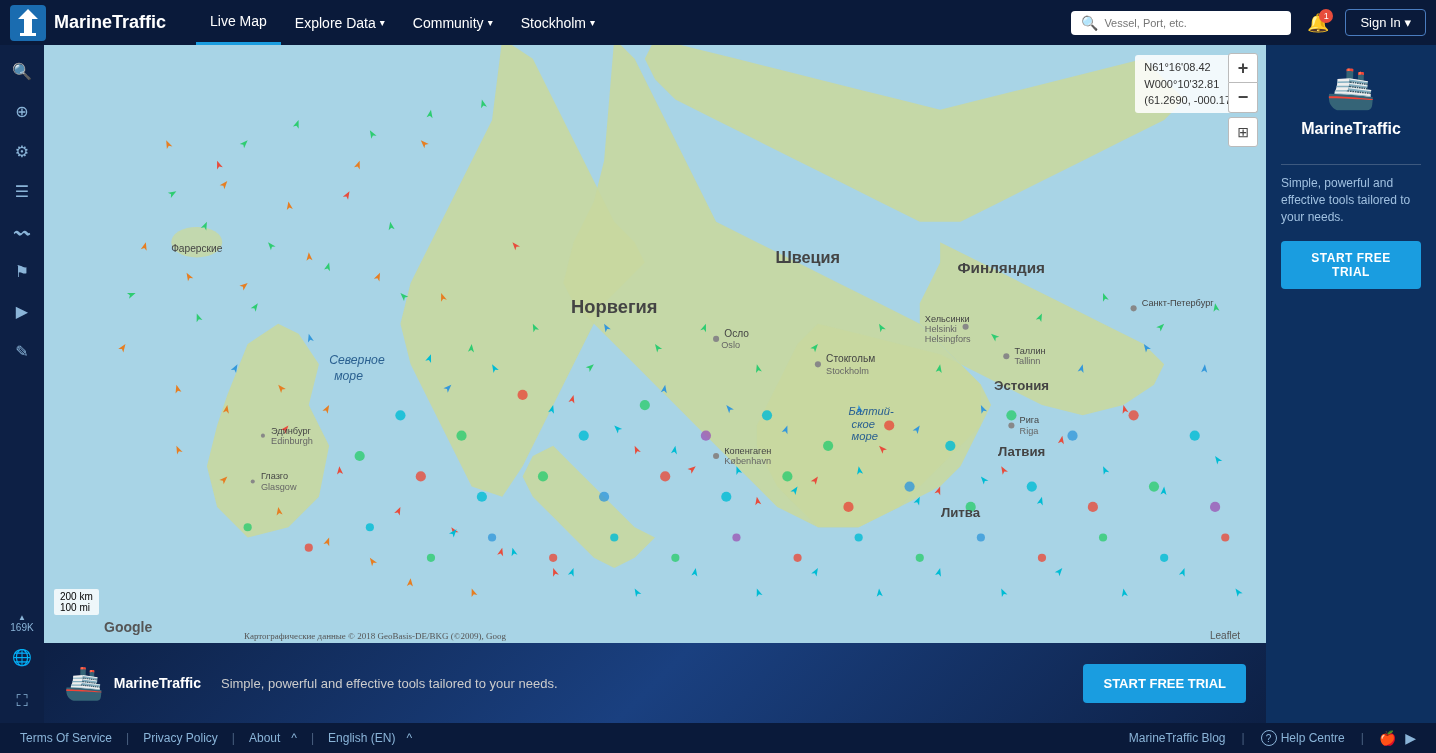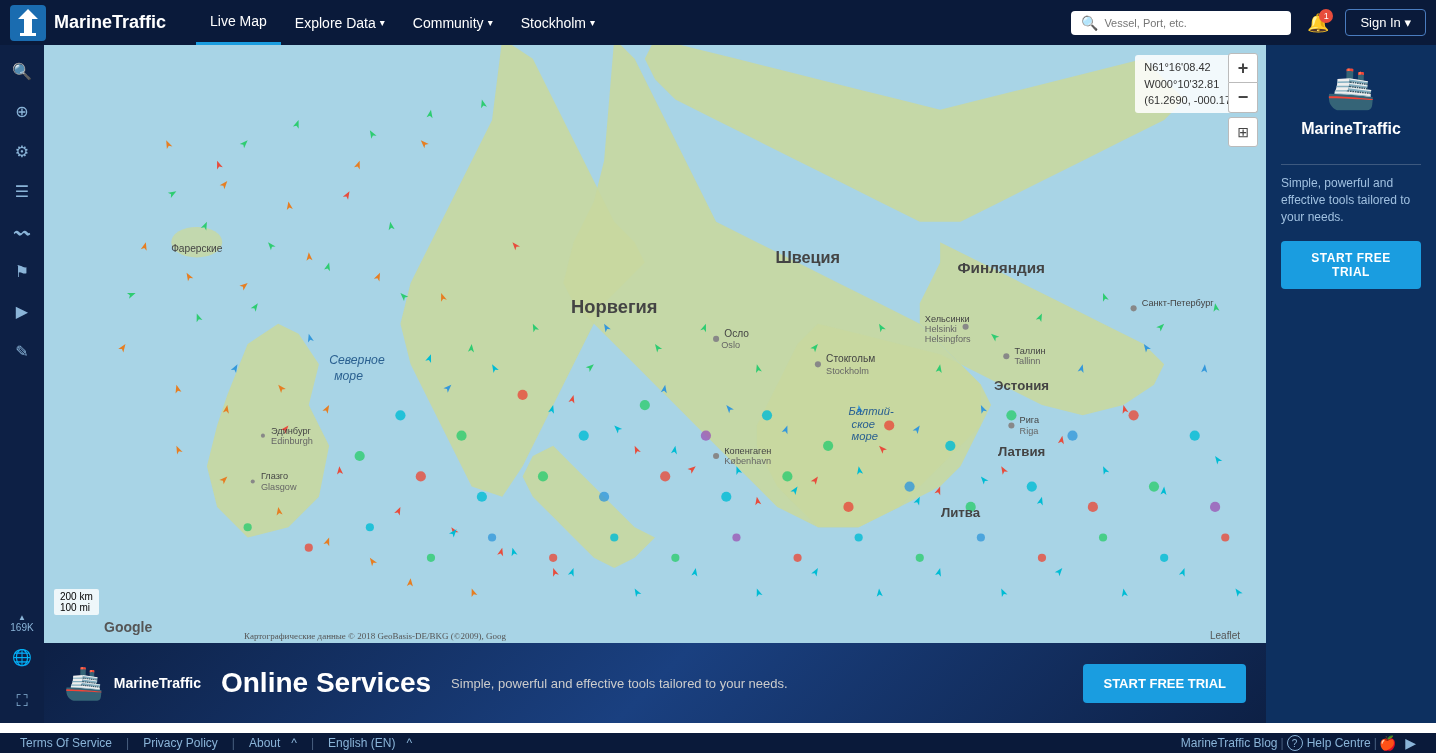--- a/index.html
+++ b/index.html
@@ -154,33 +154,33 @@
     .banner-heading { font-size: 28px; font-weight: bold; color: white; flex: 0 0 auto; }
     .banner-desc { font-size: 13px; color: #ccc; flex: 1; }
     .banner-cta {
       background: #1a9de0; color: white; border: none; border-radius: 4px;
       padding: 12px 20px; font-size: 13px; font-weight: bold; cursor: pointer;
       white-space: nowrap;
     }
 
     
     .footer {
-      position: absolute; bottom: 0; left: 0; right: 0; height: 20px;
+      position: absolute; bottom: 0; left: 0; right: 0; height: 30px;
       background: #0a1a3a; display: flex; align-items: center; justify-content: center;
       gap: 20px; padding: 0 20px;
     }
     .footer-link {
       color: #8ab4d8; font-size: 12px; text-decoration: none; cursor: pointer;
     }
     .footer-separator { color: #4a6080; font-size: 12px; }
     .footer-lang {
       color: #8ab4d8; font-size: 12px; cursor: pointer;
       display: flex; align-items: center; gap: 11px;
     }
-    .footer-right { margin-left: auto; display: flex; align-items: center; gap: 3px; }
+    .footer-right { margin-left: auto; display: flex; align-items: center; gap: 16px; }
     .footer-left { margin-right: auto; display: flex; align-items: center; gap: 14px; }
     .help-link { display: flex; align-items: center; gap: 4px; color: #8ab4d8; font-size: 12px; cursor: pointer; }
     .help-circle {
       width: 16px; height: 16px; border-radius: 50%; border: 1px solid #8ab4d8;
       display: flex; align-items: center; justify-content: center; font-size: 10px;
     }
     .footer-icons { display: flex; gap: 8px; }
     .footer-icon { color: #8ab4d8; font-size: 14px; cursor: pointer; }
   </style>
 </head>
@@ -526,21 +526,20 @@
   <button class="panel-cta">
     <span>START FREE TRIAL</span>
   </button>
 </aside>
 
 <div class="bottom-banner">
   <div class="banner-logo-section">
     <div class="banner-ship-icon">🚢</div>
     <div class="banner-brand-text">MarineTraffic</div>
   </div>
-  <div class="banner-heading">Online Services</div>
   <div class="banner-desc">Simple, powerful and effective tools tailored to your needs.</div>
   <button class="banner-cta">
     <span>START FREE TRIAL</span>
   </button>
 </div>
 
 <footer class="footer">
   <div class="footer-left">
     <a class="footer-link">Terms Of Service</a>
     <span class="footer-separator">|</span>

